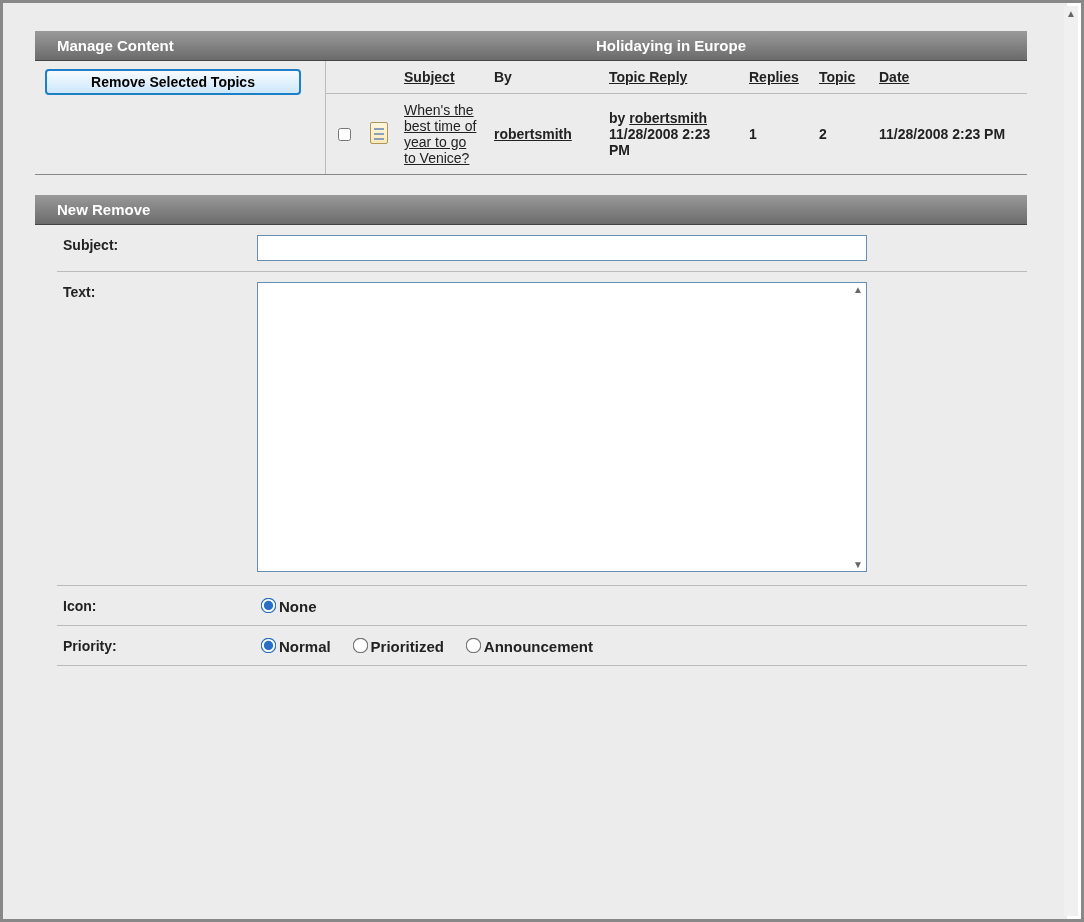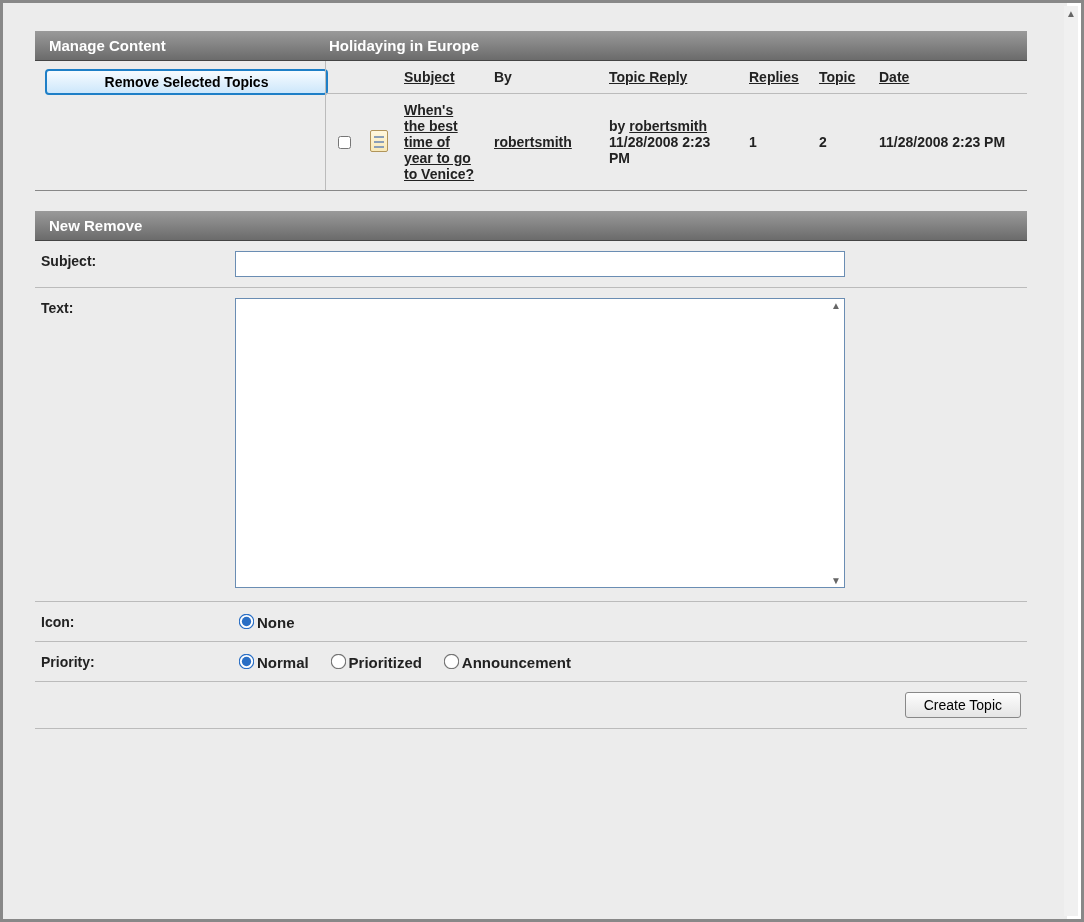--- a/index.html
+++ b/index.html
@@ -41,38 +41,38 @@
     padding: 28px 40px 20px 32px;
     margin-right: 14px;
     background: #ececec;
     min-height: 100%;
   }
   .bar {
     background: linear-gradient(#9a9a9a, #6b6b6b);
     color: #fff;
     font-weight: bold;
     font-size: 15px;
-    padding: 6px 14px;
+    padding: 6px 22px;
     display: flex;
     border-bottom: 1px solid #444;
   }
   .bar .left-title { width: 280px; }
-  .bar .right-title { flex: 1; }
+  .bar .right-title { flex: 1; text-align: center; }
   .panel {
     border-bottom: 1px solid #888;
   }
   .topics-wrap {
     display: flex;
   }
   .left-col {
     width: 290px;
     padding: 8px 10px;
   }
   .remove-btn {
-    width: 283px;
+    width: 256px;
     height: 26px;
     background: linear-gradient(#f7fbff, #cde7fb);
     border: 2px solid #1e7fc7;
     border-radius: 4px;
     font-weight: bold;
     font-size: 14px;
     cursor: pointer;
   }
   .right-col {
     flex: 1;
@@ -88,21 +88,21 @@
     vertical-align: middle;
     font-size: 14px;
   }
   table.topics thead th {
     font-weight: bold;
     color: #222;
     border-bottom: 1px solid #bbb;
   }
   table.topics th.sortable { text-decoration: underline; cursor: pointer; }
   table.topics td.subject a {
-    color: #222; font-weight: bold; text-decoration: underline;
+    color: #222; font-weight: normal; text-decoration: underline;
   }
   table.topics td.by a {
     color: #222; font-weight: bold; text-decoration: underline;
   }
   table.topics td.lastreply .byline a {
     color: #222; font-weight: bold; text-decoration: underline;
   }
   table.topics td { font-weight: bold; }
   .checkbox-cell { width: 30px; text-align: center; }
   .icon-cell { width: 30px; text-align: center; }
@@ -129,20 +129,21 @@
   .col-replies { width: 70px; }
   .col-views { width: 60px; }
 
   .form-section {
     margin-top: 20px;
   }
   .form-row {
     display: flex;
     padding: 10px 0;
     border-bottom: 1px solid #bbb;
+    margin-left: 22px;
   }
   .form-row .label {
     width: 200px;
     font-weight: bold;
     padding-left: 6px;
     padding-top: 2px;
   }
   .form-row .control { flex: 1; }
   input[type=text].subject-input {
     width: 610px;
@@ -280,19 +281,16 @@
 
       <div class="form-row">
         <div class="label">Priority:</div>
         <div class="control radio-group">
           <label><input type="radio" name="priority" checked="" style=""><span>Normal</span></label>
           <label><input type="radio" name="priority" style=""><span>Prioritized</span></label>
           <label><input type="radio" name="priority" style=""><span>Announcement</span></label>
         </div>
       </div>
 
-      <div class="submit-row">
-        <button class="create-btn">Create Topic</button>
-      </div>
     </div>
 
   </div>
 </div>
 
 </body></html>

